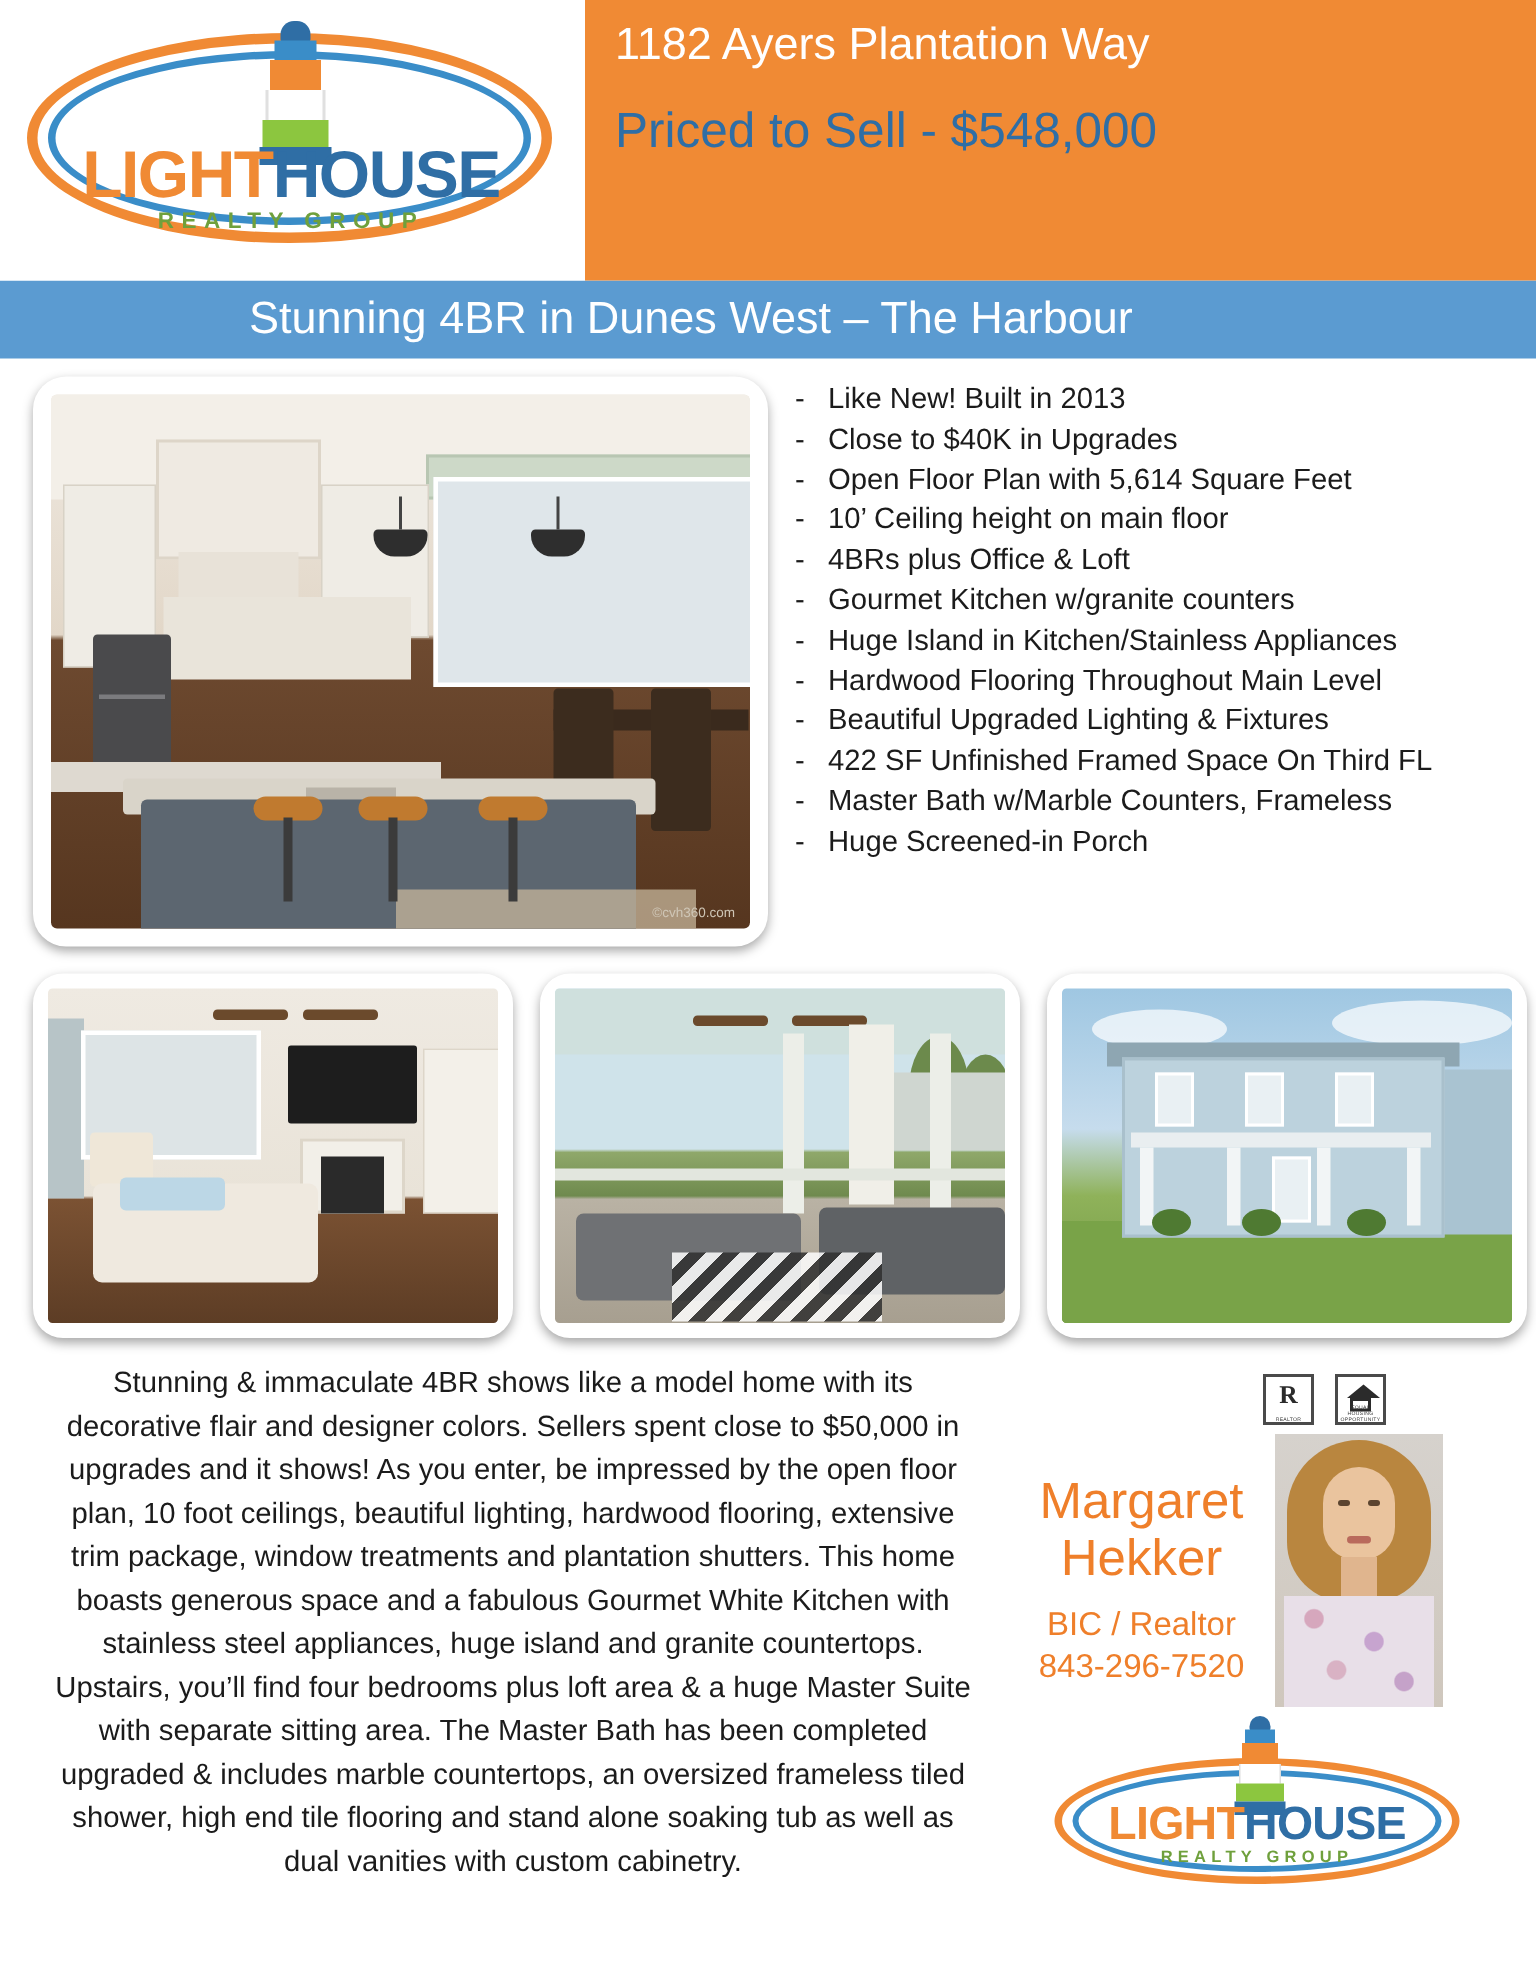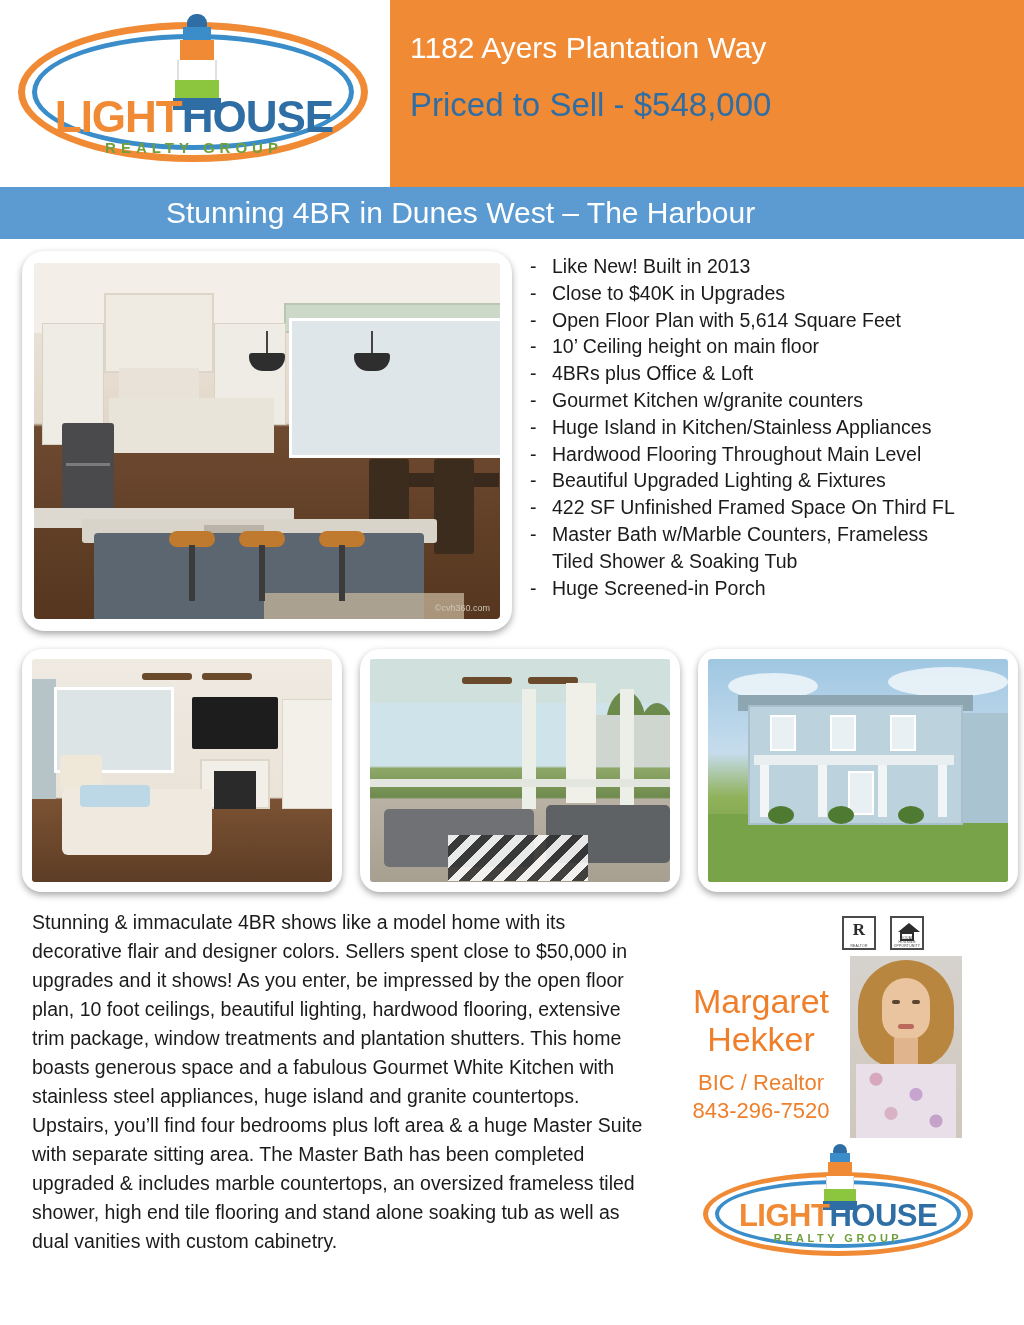--- a/index.html
+++ b/index.html
@@ -39,21 +39,21 @@
     color: #ffffff;
     font-size: 57px;
     line-height: 62px;
     font-weight: normal;
     letter-spacing: 0px;
   }
   .addr {
     color: #ffffff;
     font-size: 30px;
     line-height: 40px;
-    margin-top: 20px;
+    margin-top: 2px;
   }
   .price {
     color: #2f6ea5;
     font-size: 33px;
     line-height: 42px;
     margin-top: 16px;
   }
 
   
   .lh-logo {
@@ -326,20 +326,21 @@
     display: flex;
     padding: 16px 20px 0 32px;
     box-sizing: border-box;
   }
   .desc {
     width: 620px;
     flex: 0 0 620px;
     font-size: 19.5px;
     line-height: 29px;
     color: #1b1b1b;
+    text-align: center;
   }
   .agent {
     flex: 1;
     position: relative;
     padding-left: 20px;
   }
   .agent-badges {
     display: flex;
     gap: 14px;
     justify-content: flex-start;
@@ -556,24 +557,20 @@
       </div>
       <div class="feature-row">
         <div class="feature-dash">-</div>
         <div class="feature-text">422 SF Unfinished Framed Space On Third FL</div>
       </div>
       <div class="feature-row">
         <div class="feature-dash">-</div>
         <div class="feature-text">Master Bath w/Marble Counters, Frameless</div>
       </div>
       <div class="feature-row">
-        <div class="feature-dash"></div>
-        <div class="feature-text">Tiled Shower &amp; Soaking Tub</div>
-      </div>
-      <div class="feature-row">
         <div class="feature-dash">-</div>
         <div class="feature-text">Huge Screened-in Porch</div>
       </div>
     </div>
   </div>
 
   <div class="photo-row">
 
     <div class="photo-card">
       <div class="photo-inner lr">

